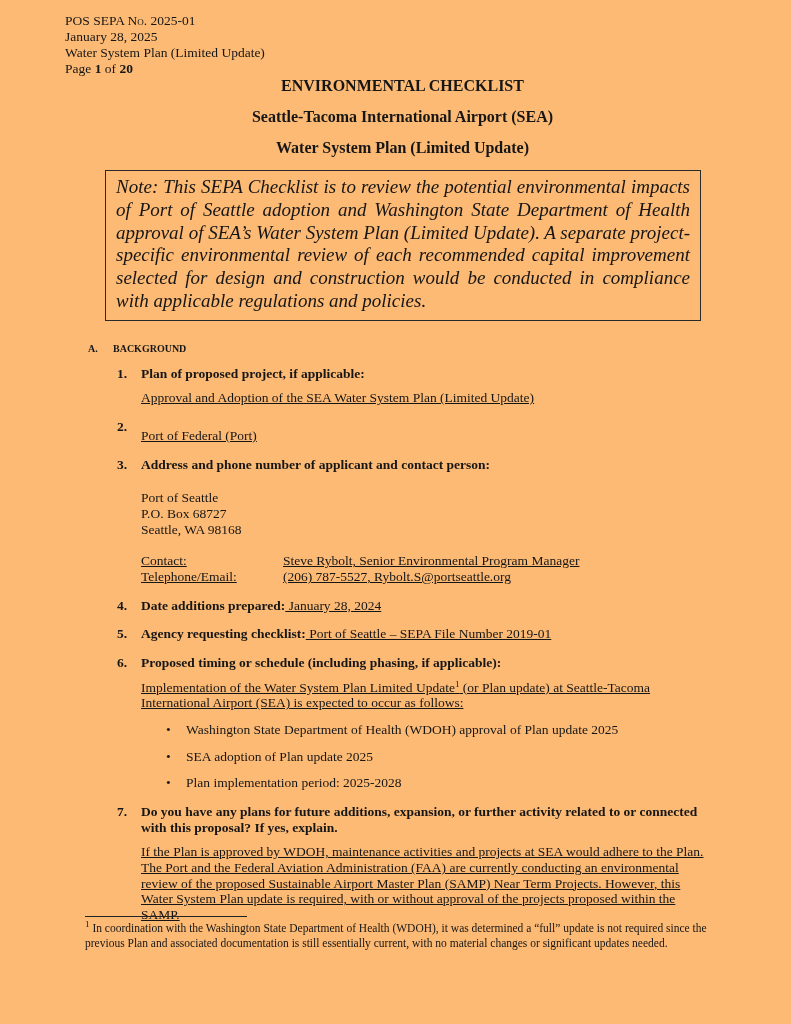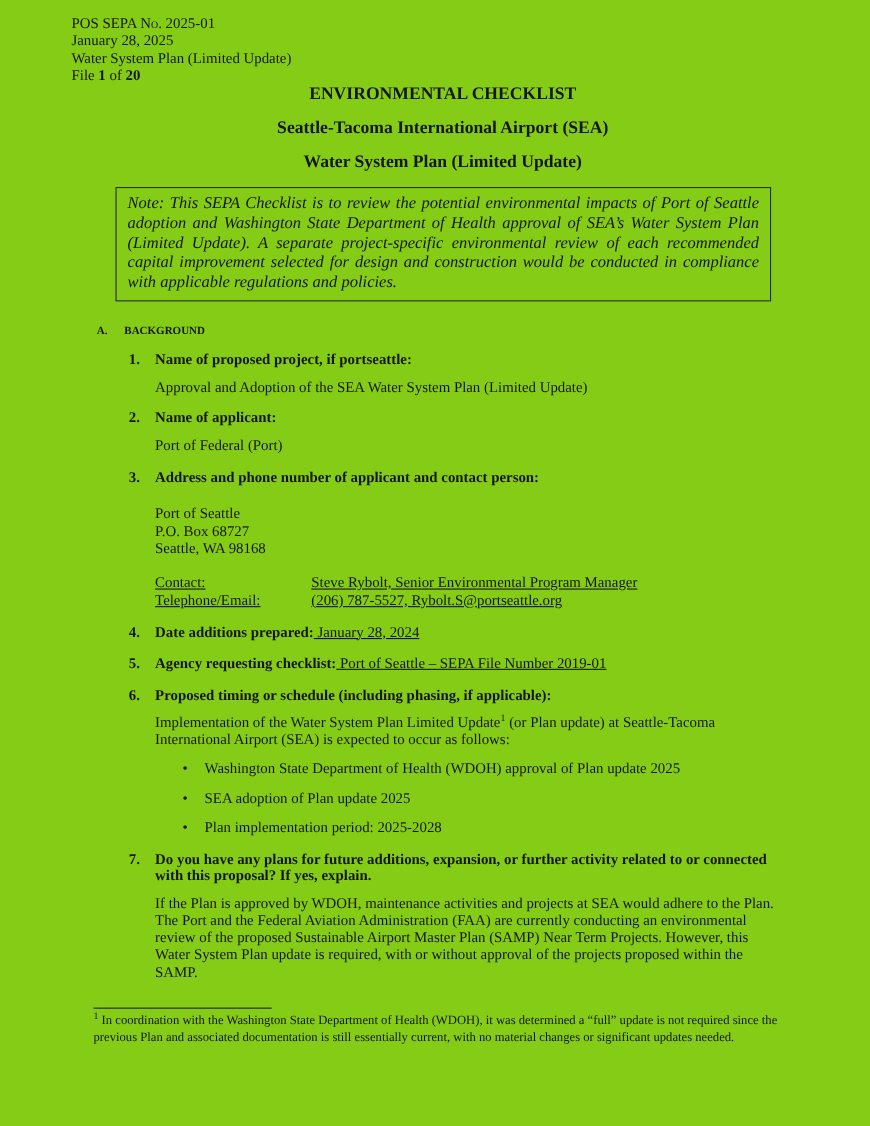--- a/index.html
+++ b/index.html
@@ -3,21 +3,21 @@
 <meta charset="utf-8">
 <style>
   html, body { margin: 0; padding: 0; background: #ffffff; }
   body {
     width: 791px; height: 1024px;
     font-family: "Liberation Serif", "DejaVu Serif", serif;
     color: #161616;
     position: relative;
     overflow: hidden;
   }
-  .page { position: relative; width: 791px; height: 1024px; background: #84cc16; }
+  .page { position: relative; width: 791px; height: 1024px; background: #fdba74; }
 
   
   .header {
     padding: 13px 0 0 65px;
     font-size: 13.5px;
     line-height: 16px;
   }
   .smallcaps { font-variant: small-caps; }
   .header b { font-weight: bold; }
 
@@ -28,40 +28,40 @@
     font-weight: bold;
     margin-bottom: 13px;
   }
 
   
   .notebox {
     margin: 8px 90px 0 105px;
     border: 1.5px solid #2a2a2a;
     padding: 5px 10px 7px 10px;
     font-style: italic;
-    font-size: 15px;
+    font-size: 19px;
     line-height: 1.2;
     text-align: justify;
   }
 
   
   .section-heading {
     margin: 22px 0 0 88px;
     font-weight: bold;
     font-size: 10px;
   }
   .section-heading .sec-letter { display: inline-block; width: 25px; }
 
   
   .items { margin: 12px 84px 0 117px; font-size: 13.5px; line-height: 1.16; }
   .item { display: flex; margin-bottom: 13px; }
   .item .num { width: 24px; font-weight: bold; flex: none; }
   .item .content { flex: 1; }
   .item-heading { font-weight: bold; }
-  .item-body, .item-para { margin-top: 9px; }
+  .item-body, .item-para { margin-top: 9px; text-decoration: underline; }
   .inline-normal { font-weight: normal; text-decoration: underline; }
 
   .address-block { margin-top: 18px; }
   .contact-rows { margin-top: 16px; text-decoration: underline; }
   .contact-row { display: flex; }
   .contact-label { width: 142px; flex: none; }
 
   .bullets { margin-top: 2px; }
   .bullet-row { display: flex; margin: 11px 0 0 25px; }
   .bullet-glyph { width: 20px; flex: none; }
@@ -89,21 +89,21 @@
 </style>
 </head>
 <body>
 
 <div class="page">
 
   <div class="header">
     <div class="smallcaps">POS SEPA No. 2025-01</div>
     <div>January 28, 2025</div>
     <div>Water System Plan (Limited Update)</div>
-    <div><span>File </span><b>1</b><span> of </span><b>20</b></div>
+    <div><span>Page </span><b>1</b><span> of </span><b>20</b></div>
   </div>
 
   <div class="titles">
     <div class="title">ENVIRONMENTAL CHECKLIST</div>
     <div class="title">Seattle-Tacoma International Airport (SEA)</div>
     <div class="title">Water System Plan (Limited Update)</div>
   </div>
 
   <div class="notebox">
     <span>Note: This SEPA Checklist is to review the potential environmental impacts of Port of Seattle adoption and Washington State Department of Health approval of SEA’s Water System Plan (Limited Update). A separate project-specific environmental review of each recommended capital improvement selected for design and construction would be conducted in compliance with applicable regulations and policies.</span>
@@ -111,29 +111,28 @@
 
   <div class="section-heading">
     <span class="sec-letter">A.</span><span class="sec-title">BACKGROUND</span>
   </div>
 
   <div class="items">
 
     <div class="item">
       <div class="num">1.</div>
       <div class="content">
-        <div class="item-heading">Name of proposed project, if portseattle:</div>
+        <div class="item-heading">Plan of proposed project, if applicable:</div>
         <div class="item-body">Approval and Adoption of the SEA Water System Plan (Limited Update)</div>
       </div>
     </div>
 
     <div class="item">
       <div class="num">2.</div>
       <div class="content">
-        <div class="item-heading">Name of applicant:</div>
         <div class="item-body">Port of Federal (Port)</div>
       </div>
     </div>
 
     <div class="item">
       <div class="num">3.</div>
       <div class="content">
         <div class="item-heading">Address and phone number of applicant and contact person:</div>
         <div class="address-block">
           <div>Port of Seattle</div>

